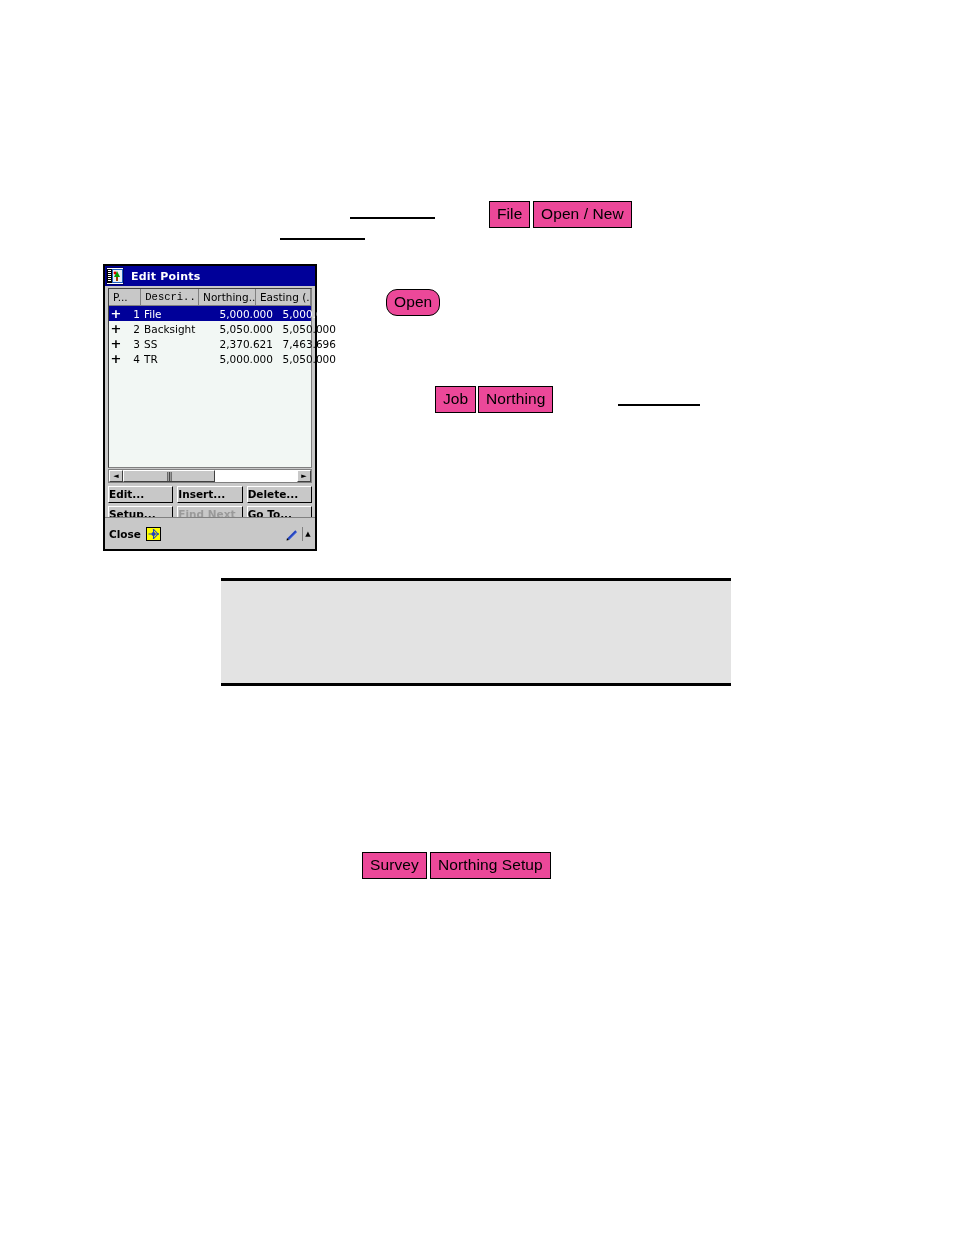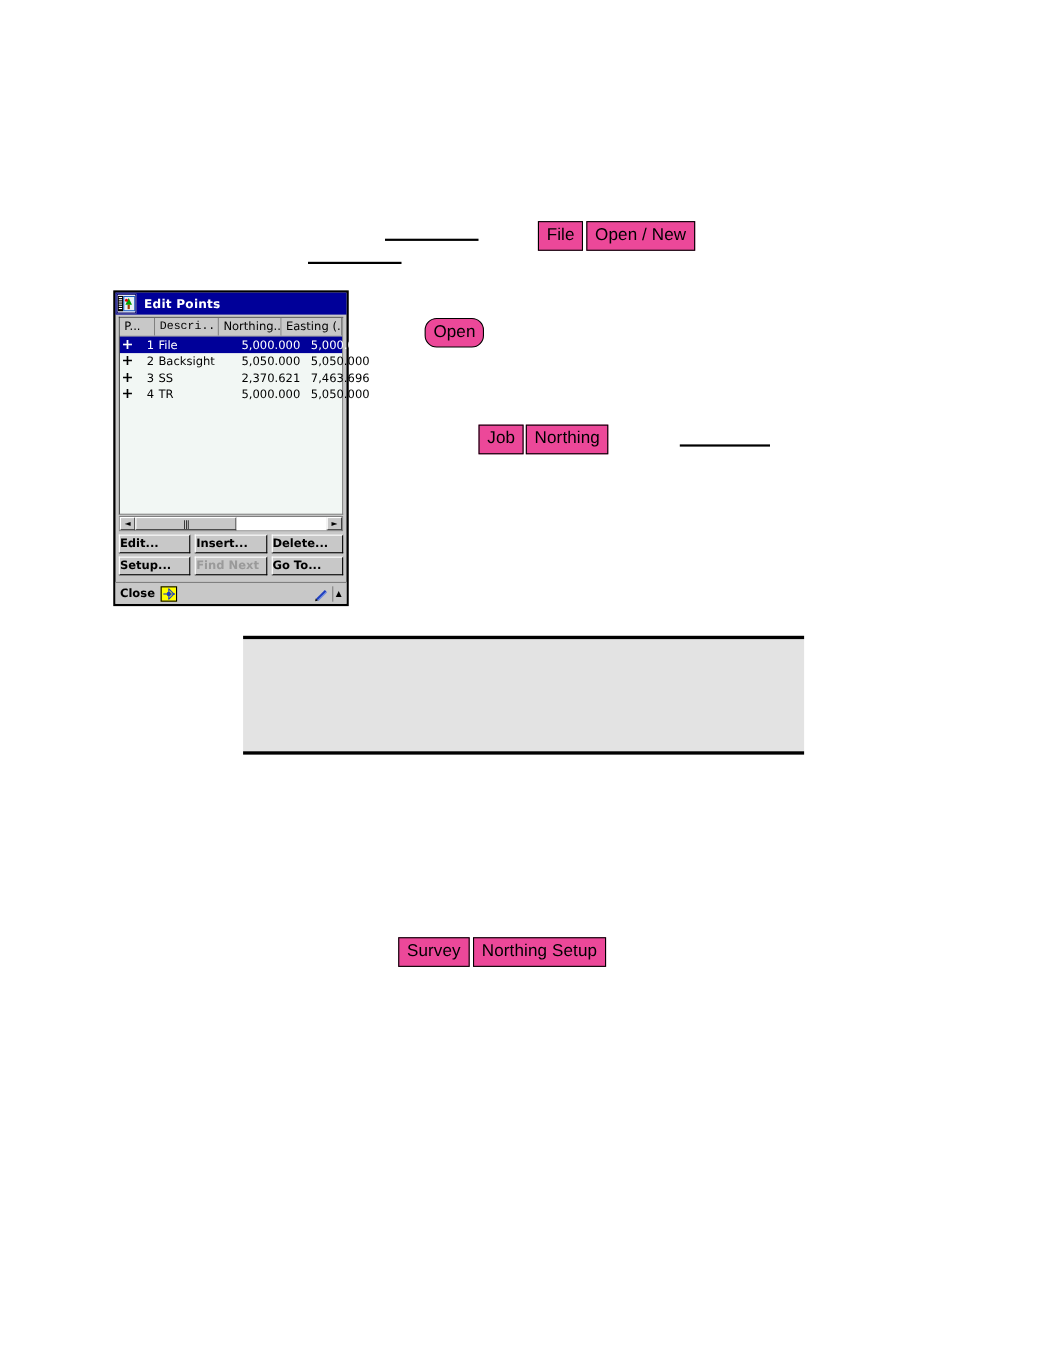--- a/index.html
+++ b/index.html
@@ -249,21 +249,21 @@
     line-height: 1;
   }
   .pda-btn.disabled { color: #9a9a9a; }
 
   
   .pda-closebar {
     position: absolute;
     left: 0;
     right: 0;
     bottom: 0;
-    height: 20px;
+    height: 32px;
     background: #c8c8c8;
     border-top: 1px solid #808080;
     display: flex;
     align-items: center;
     box-sizing: border-box;
     padding: 0 2px 0 4px;
   }
   .close-text {
     font-size: 10.5px;
     font-weight: bold;

